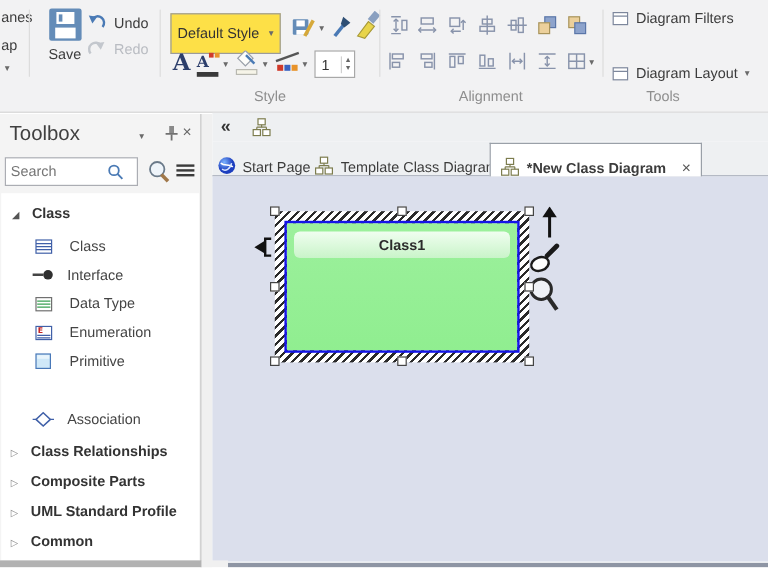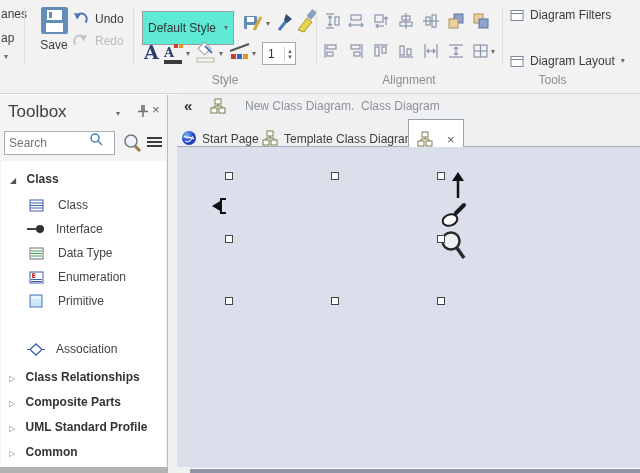--- a/index.html
+++ b/index.html
@@ -16,31 +16,31 @@
   .gray{color:#8f9296}
   .sep{width:1px;background:#dcdcdc}
   .grouplabel{font-size:12px;color:var(--group-label);text-align:center}
   .ddarrow{font-size:8px;color:#6a6a6a;line-height:8px}
   
   #ribbon{left:0;top:0;width:640px;height:94px;background:var(--ribbon-bg);border-bottom:1px solid var(--ribbon-border)}
   .floppy{width:27px;height:27px;background:#648cb8;border-radius:2px;position:relative}
   .floppy .shutter{position:absolute;left:6px;top:3px;width:15px;height:10px;background:#fff}
   .floppy .slot{position:absolute;left:8px;top:5px;width:3px;height:6px;background:#648cb8}
   .floppy .label-sq{position:absolute;left:5px;bottom:2px;width:17px;height:9px;background:#fff}
-  .combo{background:#5eead4;border:1px solid #9b9b9b;display:flex;align-items:center;padding:16px 5px;font-size:12px;color:#333}
+  .combo{background:#fde047;border:1px solid #9b9b9b;display:flex;align-items:center;padding:16px 5px;font-size:12px;color:#333}
   .combo .ddarrow{margin-left:auto}
   .spin{background:#fff;border:1px solid #a8a8a8;display:flex;align-items:center;font-size:12px;color:#333}
   .spin .arrows{margin-left:auto;border-left:1px solid #d0d0d0;display:flex;flex-direction:column;align-items:center;padding:1px 2px}
   .spin .arrows span{font-size:6px;color:#666;line-height:6px}
   .al-icon svg{stroke:#8893ab;fill:none;stroke-width:1.2}
   .toolrow{display:flex;align-items:center;gap:6px;font-size:12px;color:#3c3c3c}
   
   #toolbox{left:0;top:95px;width:168px;height:378px;background:var(--panel-bg);border-right:1px solid #bcbcbc}
   .tb-title{font-size:17px;color:#404040}
-  .searchwrap{background:#fff;border:1px solid #abadb3;display:flex;padding:0 4px}
+  .searchwrap{background:#fff;border:1px solid #abadb3;display:flex;align-items:center;padding:0 4px}
   .searchwrap input{border:none;outline:none;width:80px;font-size:12px;color:#444;font-family:inherit;background:transparent}
   .sec-label{font-size:12px;font-weight:bold;color:#333}
   .tb-item-label{font-size:12px;color:#444}
   .tri{font-size:8px;color:#555}
   .hamburger div{width:15px;height:2px;background:#3a3a3a;margin:2px 0}
   
   #breadcrumb{left:177px;top:94px;width:463px;height:24px;background:var(--tab-bar-bg)}
   #tabbar{left:177px;top:118px;width:463px;height:29px;background:var(--tab-bar-bg)}
   .tab{display:inline-flex;align-items:flex-end;gap:5px;font-size:12px;color:#3c3c3c;height:26px}
   .tab-active{background:#fff;border:1px solid #9aa0a8;border-bottom:none;font-weight:bold;padding:0 8px;z-index:3}
@@ -365,21 +365,20 @@
     <span class="abs" style="left:7px;top:3px;font-size:15px;font-weight:bold;color:#333">«</span>
     <svg class="abs" style="left:33px;top:4px" width="17" height="16">
       <rect x="5" y="1" width="6" height="5" fill="#fff" stroke="#7d7d4f"></rect>
         <rect x="1" y="10" width="6" height="5" fill="#fff" stroke="#7d7d4f"></rect>
         <rect x="9" y="10" width="6" height="5" fill="#fff" stroke="#7d7d4f"></rect>
       <line x1="8" y1="6" x2="8" y2="8" stroke="#7d7d4f"></line>
         <line x1="4" y1="8" x2="12" y2="8" stroke="#7d7d4f"></line>
         <line x1="4" y1="8" x2="4" y2="10" stroke="#7d7d4f"></line>
         <line x1="12" y1="8" x2="12" y2="10" stroke="#7d7d4f"></line>
     </svg>
-    <span class="abs t12 gray" style="left:68px;top:5px;white-space:pre">New Class Diagram.  Class Diagram</span>
   </div>
 
   <div id="tabbar" class="abs">
     <div class="abs" style="left:0;bottom:0;width:463px;height:1px;background:#a6acb8"></div>
     <div class="tab abs" style="left:4px;top:2px">
       <svg width="16" height="16">
         <defs>
             <radialGradient id="sphereg" cx="35%" cy="30%">
               <stop offset="0%" stop-color="#7db4ff"></stop>
               <stop offset="100%" stop-color="#1d3fbf"></stop>
@@ -406,26 +405,34 @@
     <div class="tab tab-active abs" style="left:231px;top:1px;height:28px">
       <svg width="17" height="16">
         <rect x="5" y="1" width="6" height="5" fill="#fff" stroke="#7d7d4f"></rect>
           <rect x="1" y="10" width="6" height="5" fill="#fff" stroke="#7d7d4f"></rect>
           <rect x="9" y="10" width="6" height="5" fill="#fff" stroke="#7d7d4f"></rect>
         <line x1="8" y1="6" x2="8" y2="8" stroke="#7d7d4f"></line>
           <line x1="4" y1="8" x2="12" y2="8" stroke="#7d7d4f"></line>
           <line x1="4" y1="8" x2="4" y2="10" stroke="#7d7d4f"></line>
           <line x1="12" y1="8" x2="12" y2="10" stroke="#7d7d4f"></line>
       </svg>
+      <span>*New Class Diagram</span>
       <span style="font-weight:normal;color:#555;margin-left:8px;font-size:13px">×</span>
     </div>
   </div>
 
   <div id="canvas" class="abs"></div>
 
+  <div class="abs sel-frame" style="left:229px;top:176px;width:212px;height:126px">
+    <div class="class-box">
+      <div class="class-band">
+        <span>Class1</span>
+      </div>
+    </div>
+  </div>
 
   <div class="handle abs" style="left:225px;top:172px"></div>
   <div class="handle abs" style="left:331px;top:172px"></div>
   <div class="handle abs" style="left:437px;top:172px"></div>
   <div class="handle abs" style="left:225px;top:235px"></div>
   <div class="handle abs" style="left:437px;top:235px"></div>
   <div class="handle abs" style="left:225px;top:297px"></div>
   <div class="handle abs" style="left:331px;top:297px"></div>
   <div class="handle abs" style="left:437px;top:297px"></div>
 

